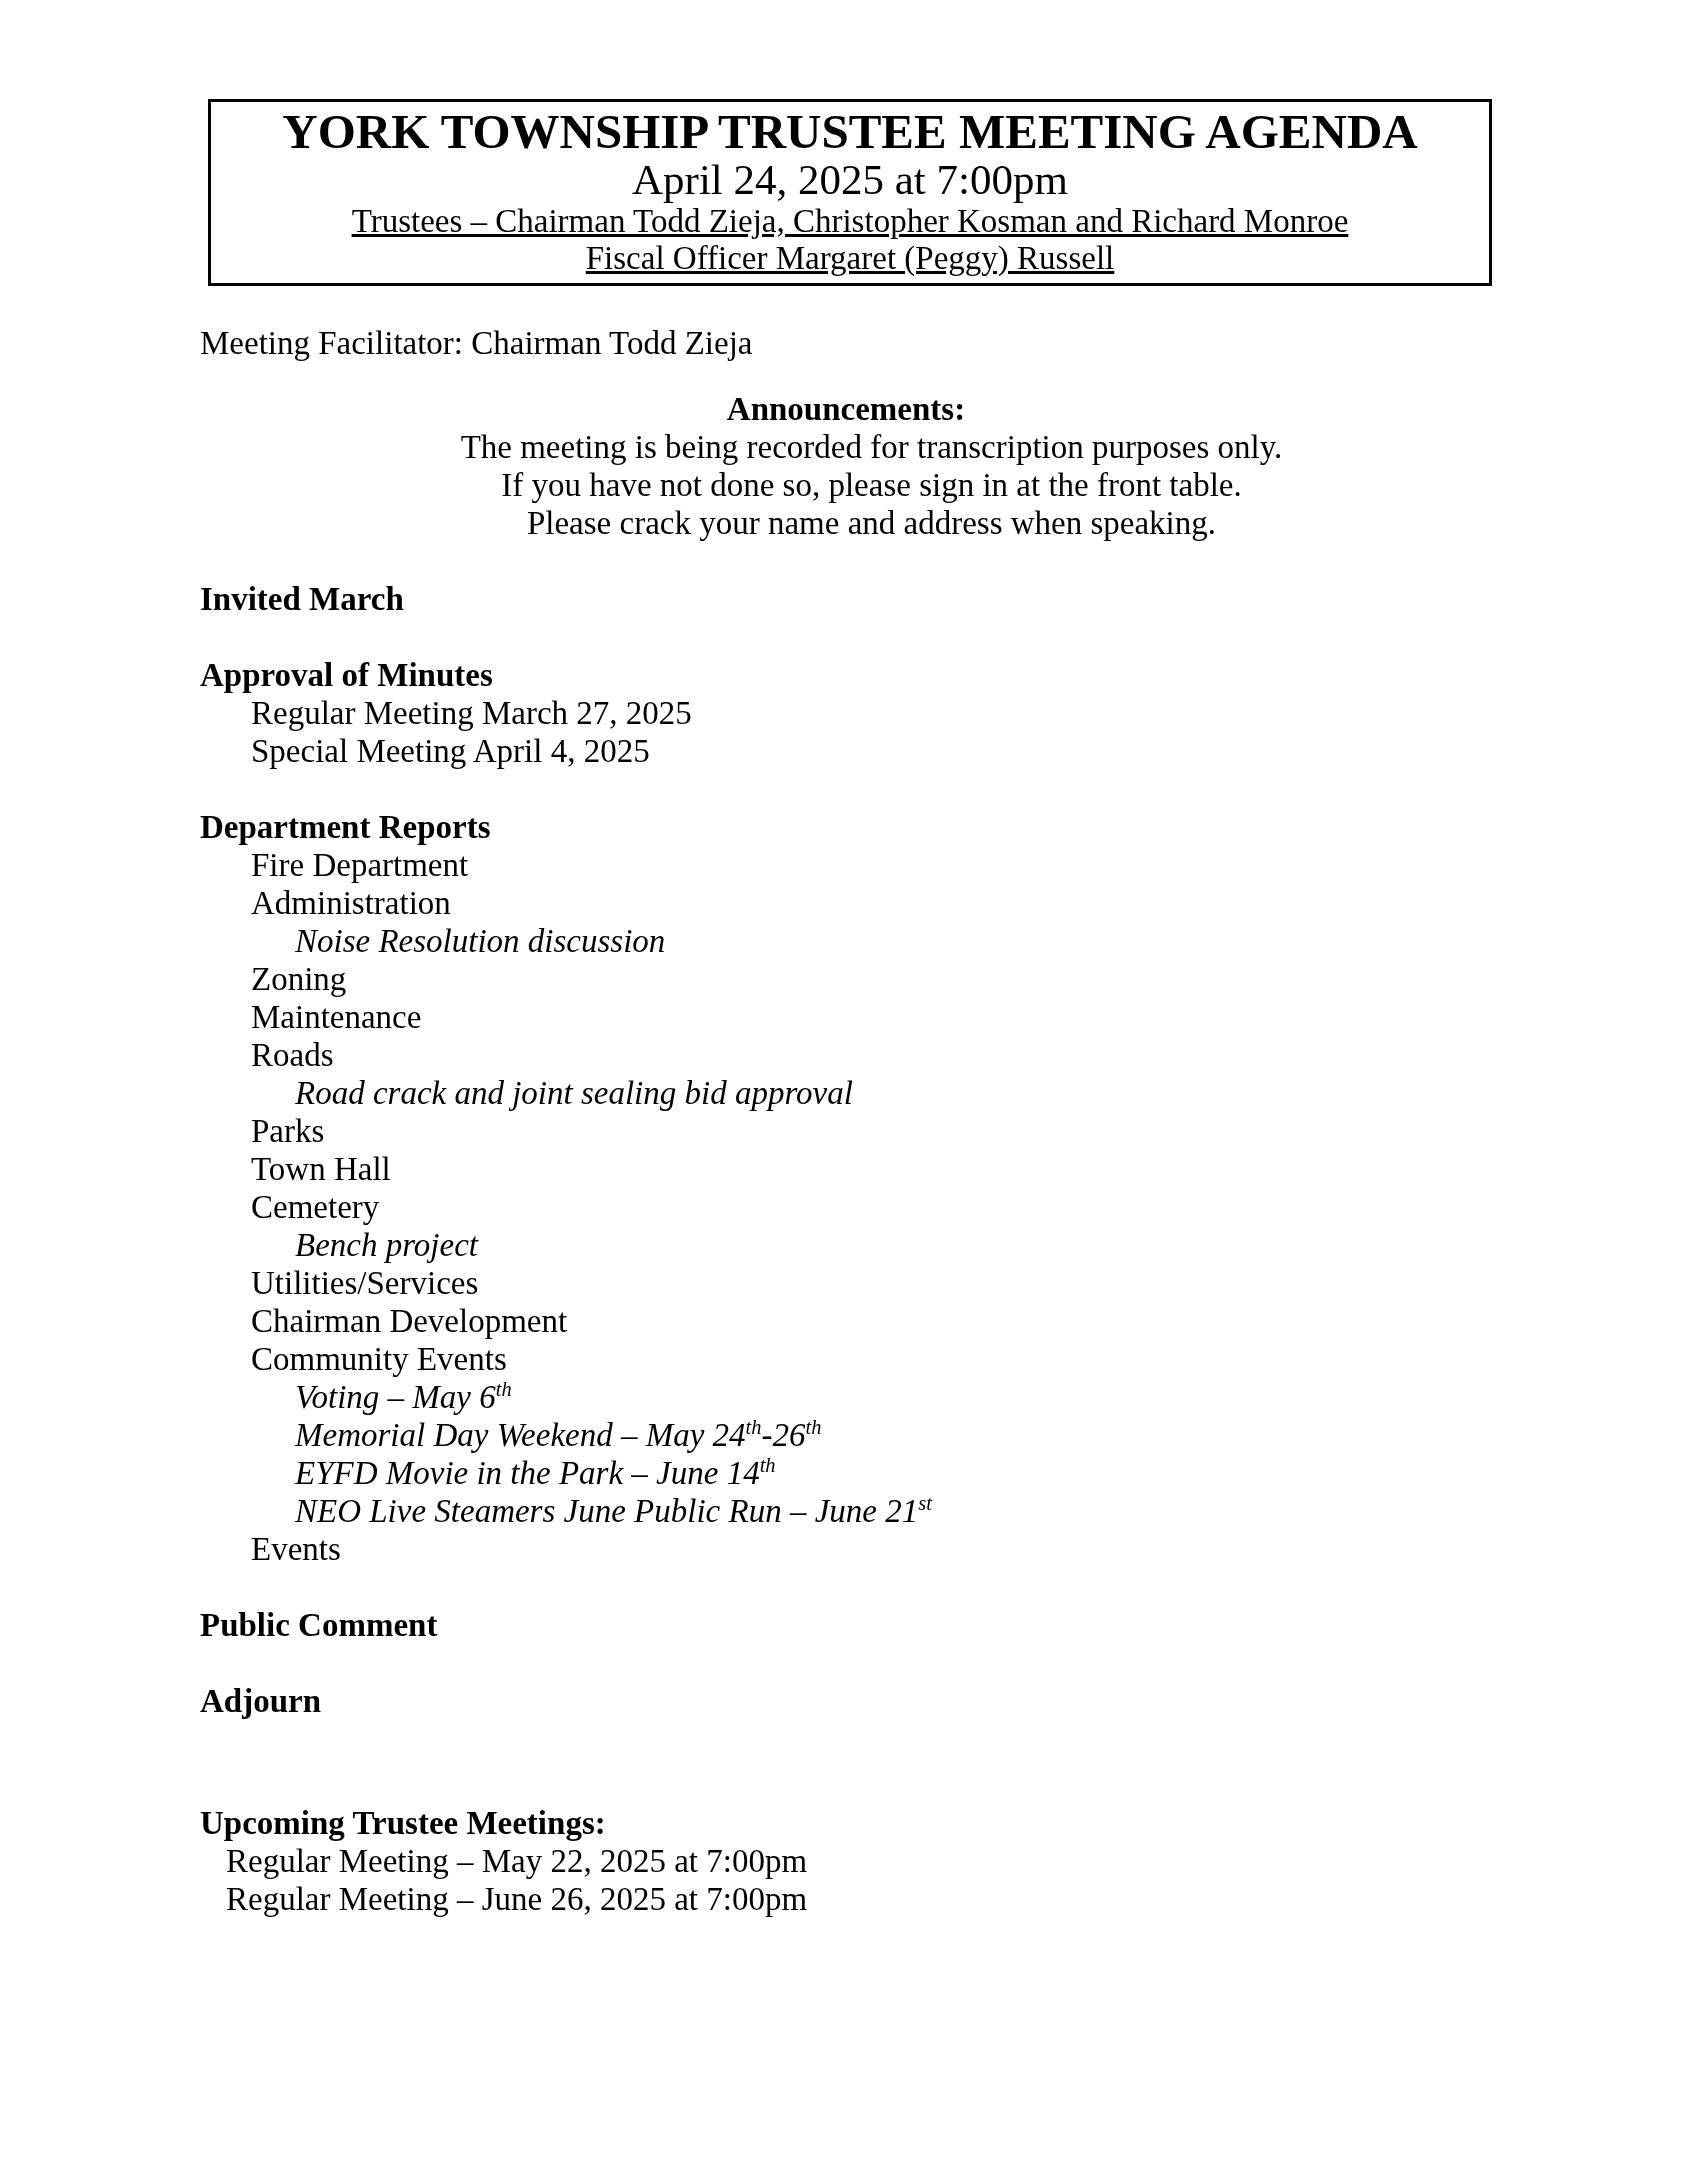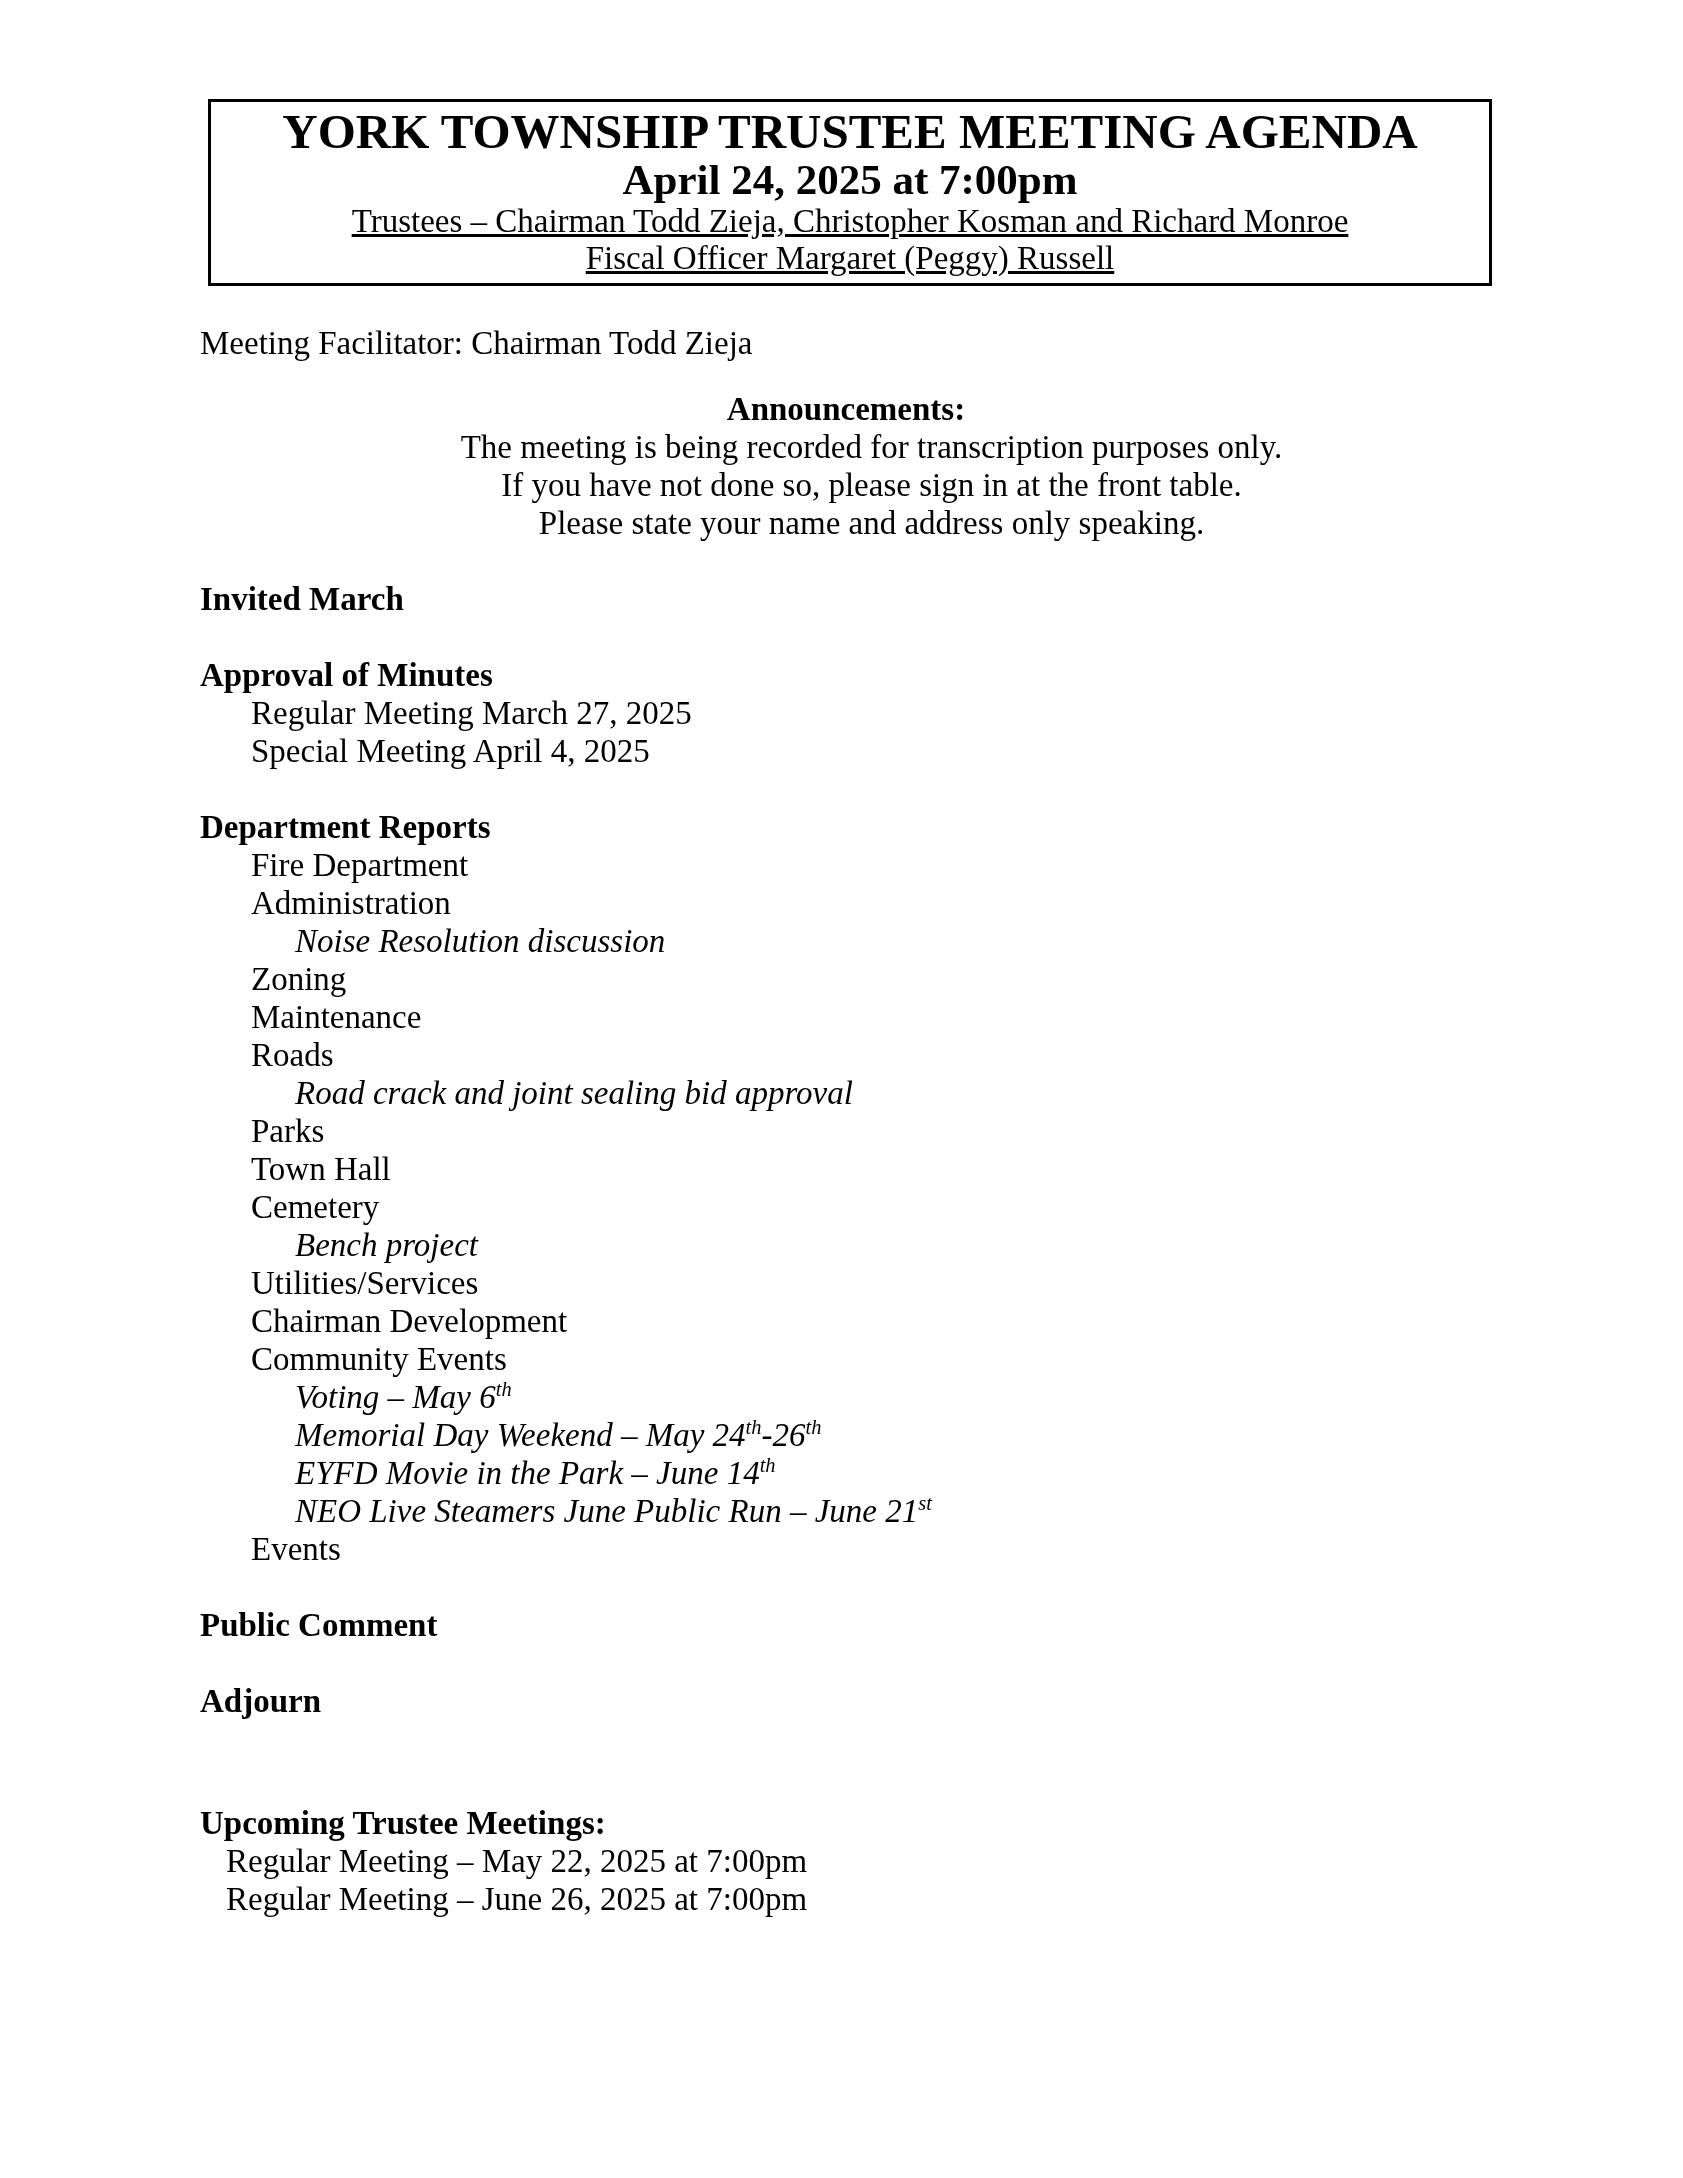--- a/index.html
+++ b/index.html
@@ -27,21 +27,21 @@
     text-align: center;
     padding: 5px 10px 6px 10px;
   }
   .header-title {
     font-size: 49px;
     font-weight: bold;
     line-height: 49px;
   }
   .header-datetime {
     font-size: 43px;
-    font-weight: bold;
+    font-weight: normal;
     line-height: 47px;
   }
   .header-sub {
     font-size: 33px;
     line-height: 37px;
     text-decoration: underline;
   }
   .line {
     font-size: 33px;
     line-height: 38px;
@@ -74,21 +74,21 @@
   </div>
 
   <section class="sec-gap">
     <div class="line">Meeting Facilitator: Chairman Todd Zieja</div>
   </section>
 
   <section class="sec-gap-sm">
     <div class="line bold">Announcements:</div>
     <div class="line indent1">The meeting is being recorded for transcription purposes only.</div>
     <div class="line indent1">If you have not done so, please sign in at the front table.</div>
-    <div class="line indent1">Please state your name and address only speaking.</div>
+    <div class="line indent1">Please crack your name and address when speaking.</div>
   </section>
 
 
   <section class="sec-gap">
     <div class="line bold">Invited March</div>
   </section>
 
   <section class="sec-gap">
     <div class="line bold">Approval of Minutes</div>
     <div class="line indent1">Regular Meeting March 27, 2025</div>

